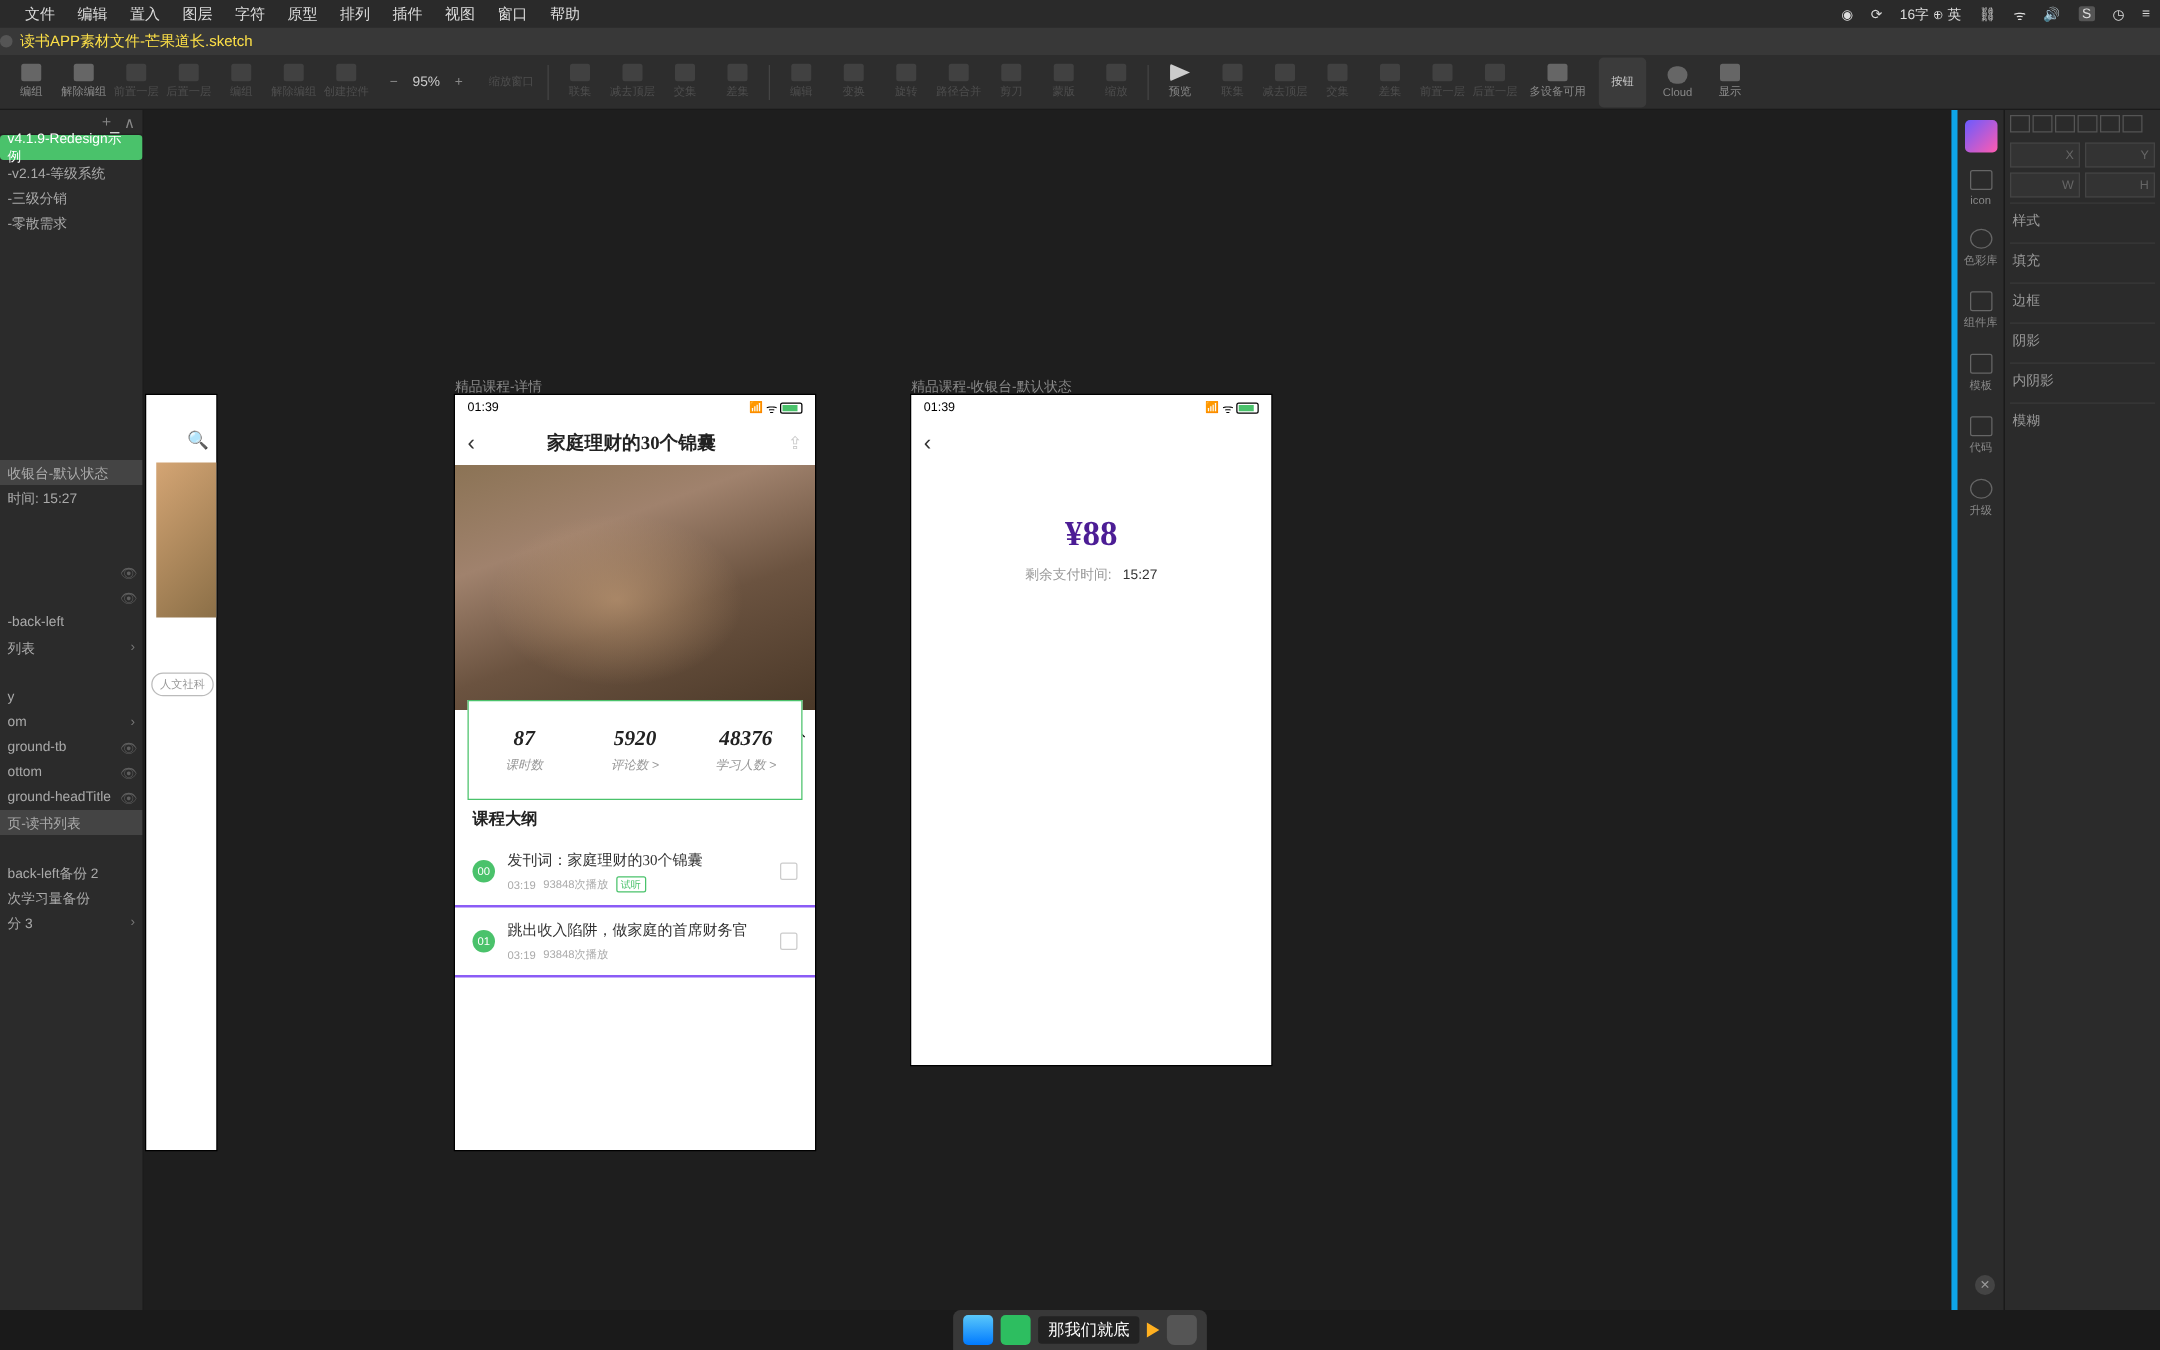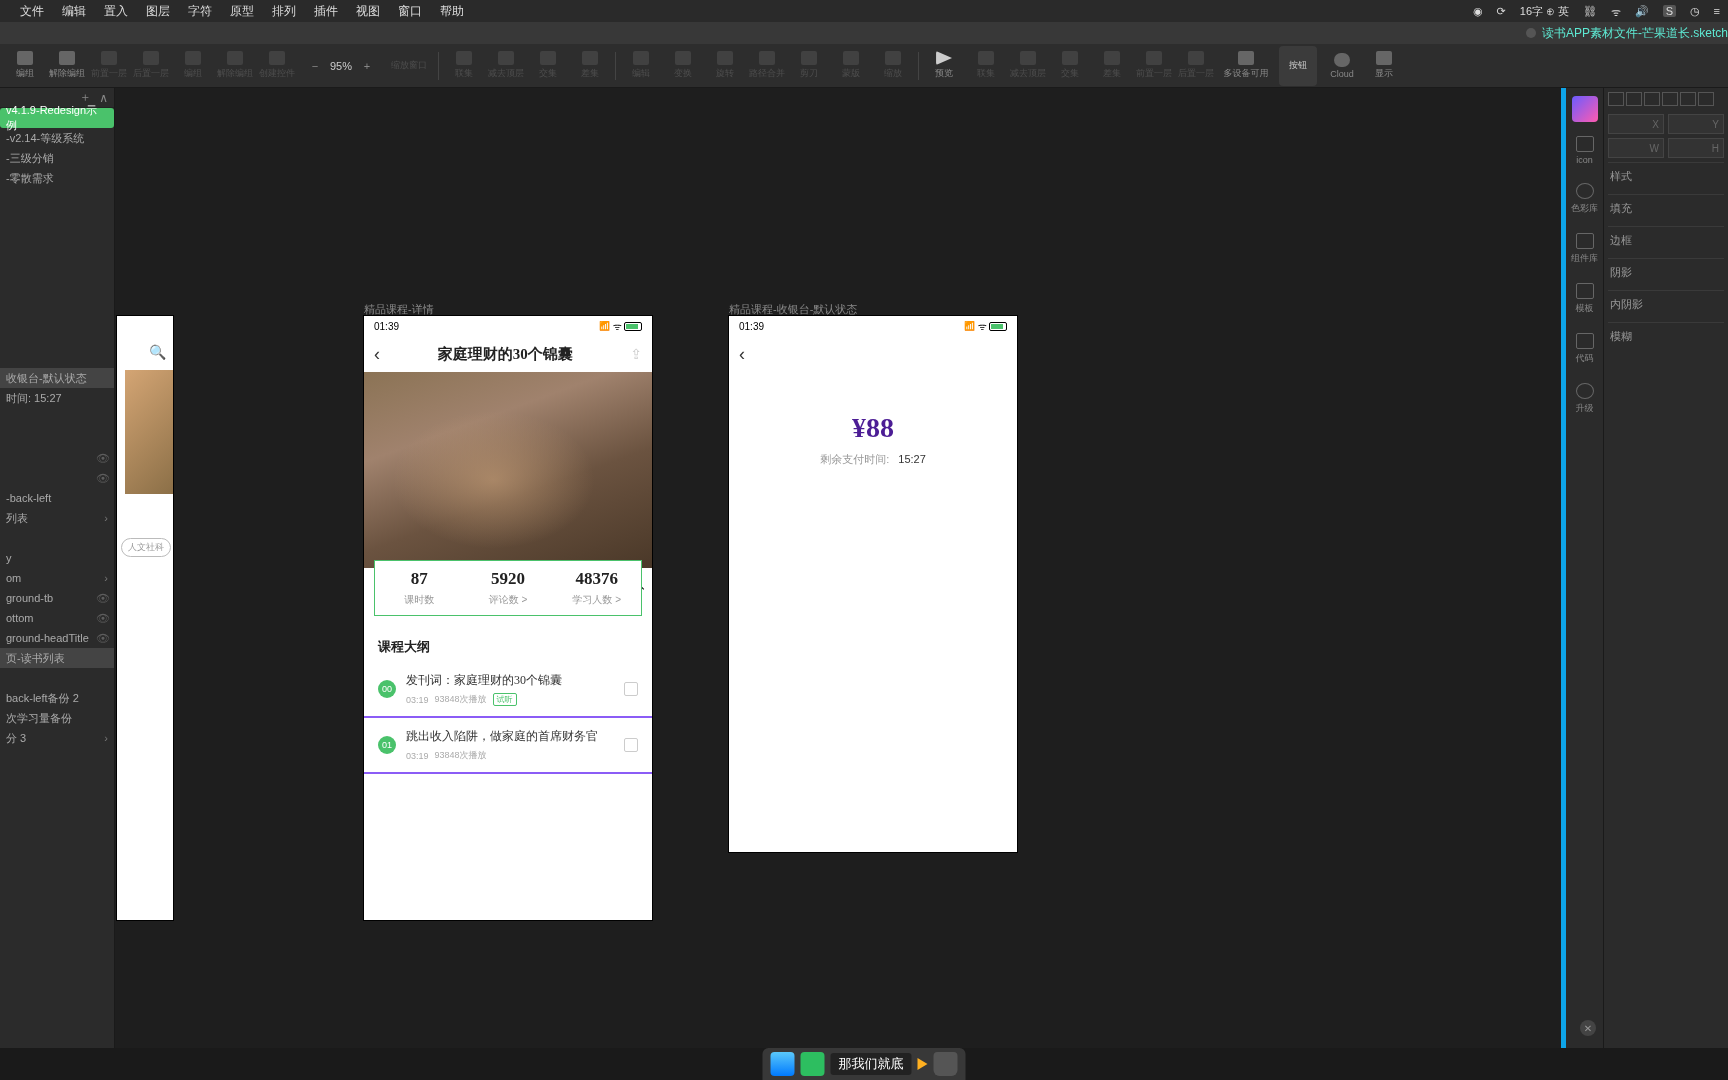--- a/index.html
+++ b/index.html
@@ -6,21 +6,21 @@
 body { background: #1a1a1a; width: 1728px; height: 1080px; overflow: hidden; position: relative; color: #ccc; }
 
 
 .menubar { height: 22px; background: #2a2a2a; display: flex; align-items: center; padding: 0 8px; font-size: 12px; color: #ddd; }
 .menubar .apple { margin-right: 12px; }
 .menubar .menu-item { margin-right: 18px; cursor: default; }
 .menubar .spacer { flex: 1; }
 .menubar .status { margin-left: 14px; font-size: 11px; }
 
 
-.titlebar { height: 22px; background: #383838; display: flex; align-items: center; justify-content: flex-end; font-size: 12px; color: #5eead4; }
+.titlebar { height: 22px; background: #383838; display: flex; align-items: center; justify-content: flex-start; font-size: 12px; color: #fde047; }
 .titlebar .dot { width: 10px; height: 10px; border-radius: 50%; background: #555; margin-right: 6px; }
 
 
 .toolbar { height: 44px; background: #2d2d2d; border-bottom: 1px solid #1a1a1a; display: flex; align-items: center; padding: 0 4px; }
 .tool-group { display: flex; align-items: center; }
 .tool-btn { display: flex; flex-direction: column; align-items: center; justify-content: center; width: 42px; height: 42px; color: #888; font-size: 9px; }
 .tool-btn .ico { width: 16px; height: 14px; background: #666; border-radius: 2px; margin-bottom: 2px; }
 .tool-btn.dis { opacity: 0.35; }
 .zoom-box { display: flex; align-items: center; margin: 0 8px; color: #ccc; font-size: 11px; }
 .zoom-box .zm { width: 18px; text-align: center; color: #888; }
@@ -66,21 +66,21 @@
 .statusbar .sb-r { margin-left: auto; display: flex; align-items: center; gap: 2px; }
 .statusbar .sig { font-size: 9px; }
 .statusbar .batt { width: 18px; height: 9px; border: 1px solid #000; border-radius: 2px; position: relative; }
 .statusbar .batt::after { content:''; position:absolute; left:1px; top:1px; bottom:1px; width:12px; background:#4ac26b; }
 .navbar { height: 36px; display: flex; align-items: center; padding: 0 10px; }
 .navbar .back { font-size: 18px; color: #333; }
 .navbar .title { flex: 1; text-align: center; font-size: 15px; font-weight: 600; color: #222; font-family: serif; }
 .navbar .share { font-size: 14px; }
 .hero { width: 100%; height: 196px; background: linear-gradient(160deg,#8b7355 0%,#a0826d 30%,#6b5340 60%,#4a3828 100%); position: relative; }
 .hero::before { content:''; position:absolute; inset:0; background: radial-gradient(ellipse at 45% 55%, rgba(200,160,120,0.6) 0%, transparent 45%); }
-.stats-box { margin: -8px 10px 16px; border: 1.5px solid #4ac26b; background: #fff; display: flex; padding: 8px 0; position: relative; z-index: 2; }
+.stats-box { margin: -8px 10px 0; border: 1.5px solid #4ac26b; background: #fff; display: flex; padding: 20px 0; position: relative; z-index: 2; font-style: italic; }
 .stat { flex: 1; text-align: center; }
 .stat .num { font-size: 17px; font-weight: 700; color: #222; font-family: serif; }
 .stat .lab { font-size: 10px; color: #999; margin-top: 4px; }
 .presenter { display: flex; padding: 14px 14px 10px; }
 .presenter .avatar { width: 38px; height: 38px; border-radius: 50%; background: linear-gradient(135deg,#c9a876,#8b6f47); border: 1px solid #ddd; margin-right: 10px; flex-shrink: 0; }
 .presenter .pinfo { flex: 1; }
 .presenter .pname { font-size: 12px; font-weight: 600; color: #222; margin-bottom: 6px; font-family: serif; }
 .presenter .pdesc { font-size: 11px; color: #888; line-height: 1.7; font-family: serif; }
 .outline-title { padding: 6px 14px; font-size: 13px; font-weight: 700; color: #222; font-family: serif; }
 .lesson { display: flex; align-items: center; padding: 10px 14px; border-bottom: 2px solid #8b5cf6; }

